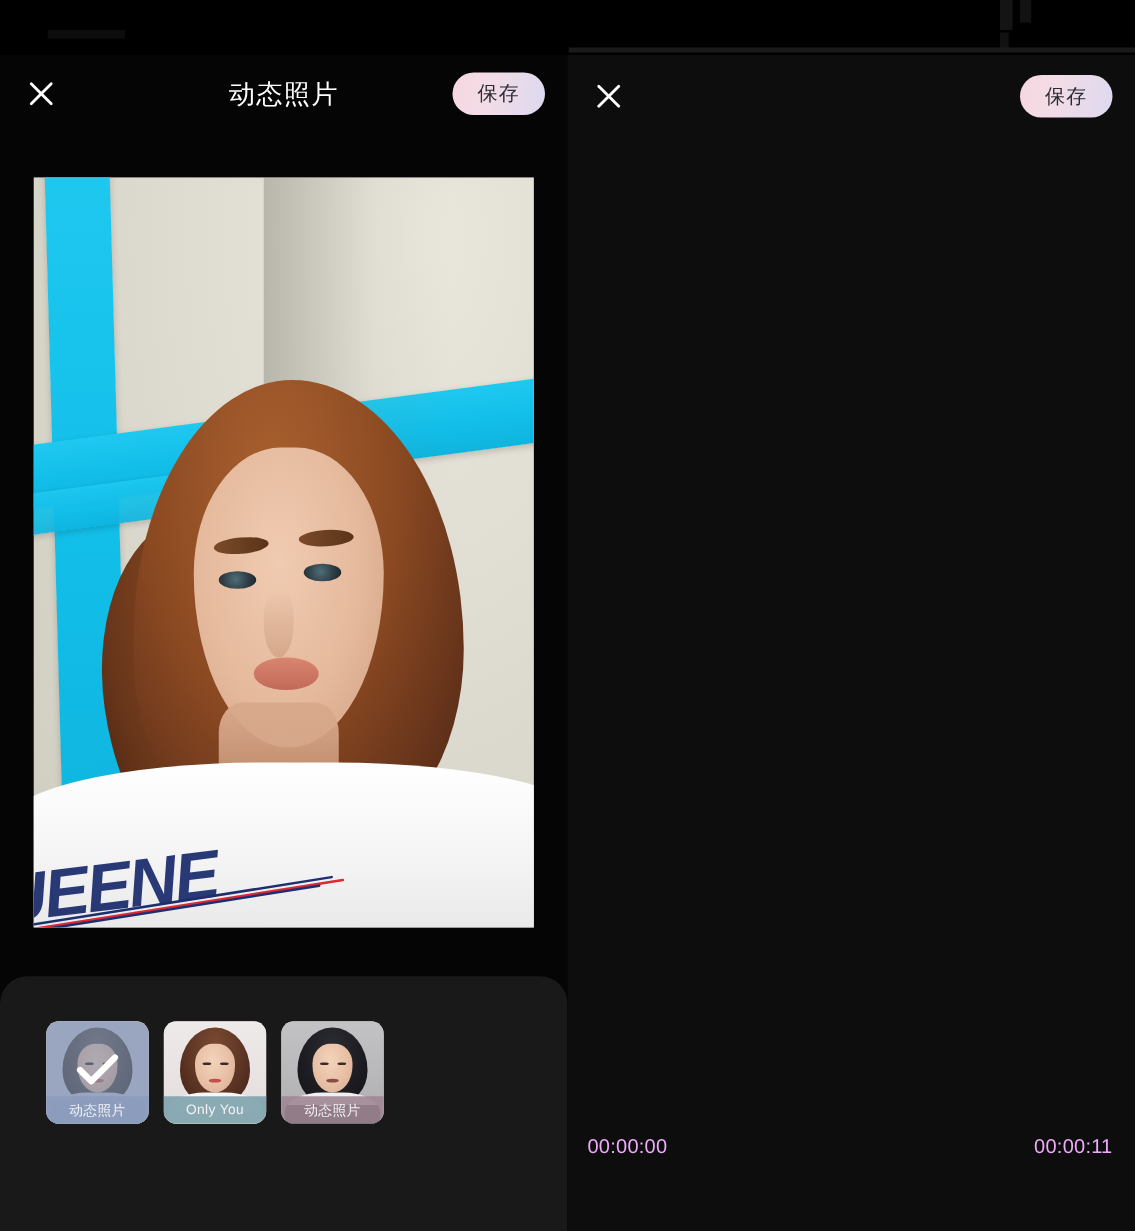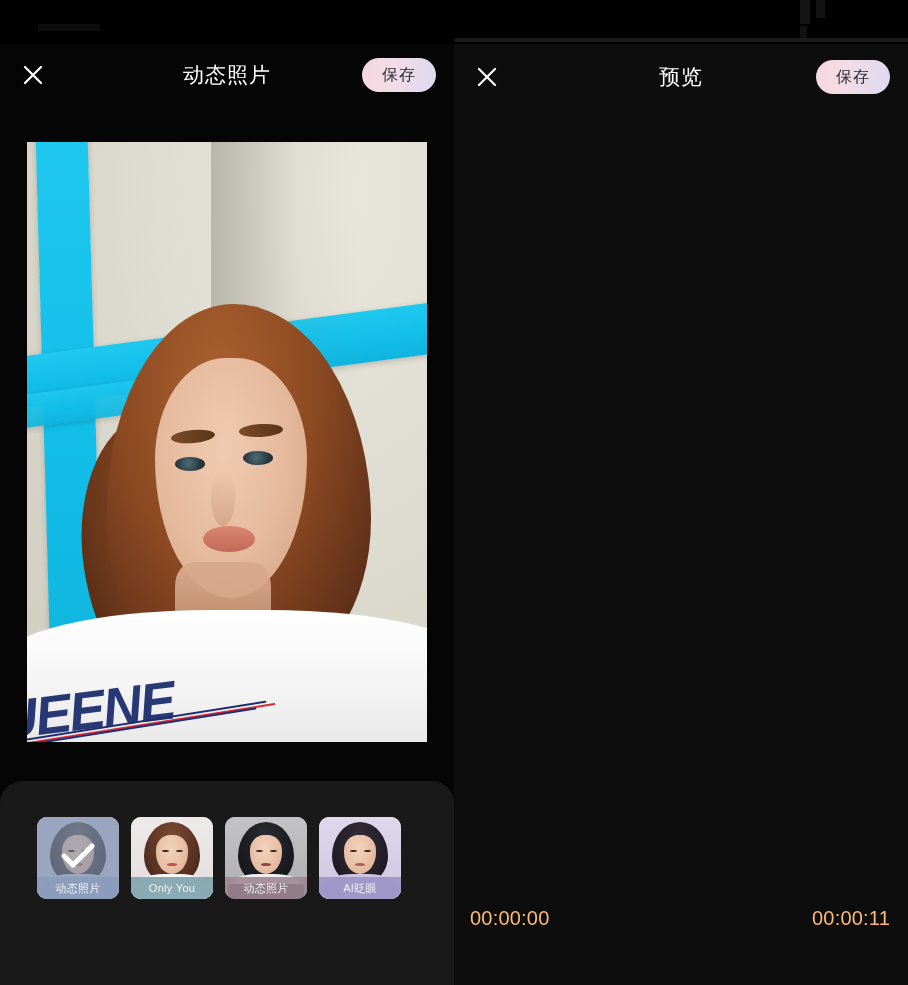--- a/index.html
+++ b/index.html
@@ -233,22 +233,22 @@
   .player-bar {
     position: absolute;
     left: 0; right: 0;
     top: 902px;
     height: 32px;
     display: flex;
     align-items: center;
     z-index: 5;
   }
   .time-label {
-    color: #fdba74;
-    font-size: 20px;
+    color: #f0abfc;
+    font-size: 16px;
     font-family: "Liberation Sans", "DejaVu Sans", sans-serif;
     letter-spacing: .2px;
     white-space: nowrap;
   }
   .time-start { position:absolute; left: 16px; }
   .time-end   { position:absolute; right: 18px; }
 
   
   .top-artifact {
     position:absolute; top:0; left:0; width:908px; height:44px;
@@ -348,49 +348,36 @@
             <div class="tpl-hair" style="background:radial-gradient(ellipse at 50% 26%, #2b2b32 0%, #1c1c22 60%, #121216 100%);"></div>
             <div class="tpl-face"></div>
             <div class="tpl-eye tpl-eye-a"></div>
             <div class="tpl-eye tpl-eye-b"></div>
             <div class="tpl-lip" style="background:#8d4a44;"></div>
             <div class="tpl-body" style="background:linear-gradient(180deg,#f0f0f2 0%,#f0f0f2 40%,#1f1f24 41%,#1f1f24 100%);"></div>
           </div>
           <div class="tpl-label" style="background:rgba(157,134,146,0.9);">动态照片</div>
         </div>
 
-        <div class="template-item">
-          <div class="tpl-art">
-            <div class="tpl-bg" style="background:linear-gradient(180deg,#ded8ec,#cfc7e2);"></div>
-            <div class="tpl-hair" style="background:radial-gradient(ellipse at 50% 24%, #332c38 0%, #241f29 60%, #18141c 100%);"></div>
-            <div class="tpl-face"></div>
-            <div class="tpl-eye tpl-eye-a"></div>
-            <div class="tpl-eye tpl-eye-b"></div>
-            <div class="tpl-lip" style="background:#b35f63;"></div>
-            <div class="tpl-body" style="background:linear-gradient(180deg,#cdc5e3,#bcb2d8);"></div>
-          </div>
-          <div class="tpl-label" style="background:rgba(155,147,196,0.9);">AI眨眼</div>
-        </div>
 
       </div>
     </div>
   </div>
 
   <div class="panel panel-right">
 
     <div class="topbar topbar-right">
       <div class="close-btn" style="left:16px;">
         <span>
           <svg width="22" height="22" viewBox="0 0 22 22">
             <line x1="3" y1="3" x2="19" y2="19" stroke="#ffffff" stroke-width="2.2" stroke-linecap="round"></line>
             <line x1="19" y1="3" x2="3" y2="19" stroke="#ffffff" stroke-width="2.2" stroke-linecap="round"></line>
           </svg>
         </span>
       </div>
-      <div class="screen-title">预览</div>
       <button class="save-btn" style="right:18px;">保存</button>
     </div>
 
     <div class="player-bar">
       <div class="time-label time-start">00:00:00</div>
 
       <div class="time-label time-end">00:00:11</div>
     </div>
   </div>
 

